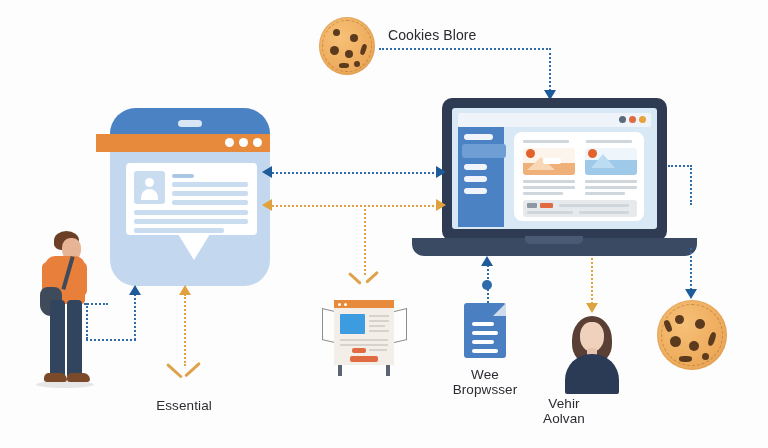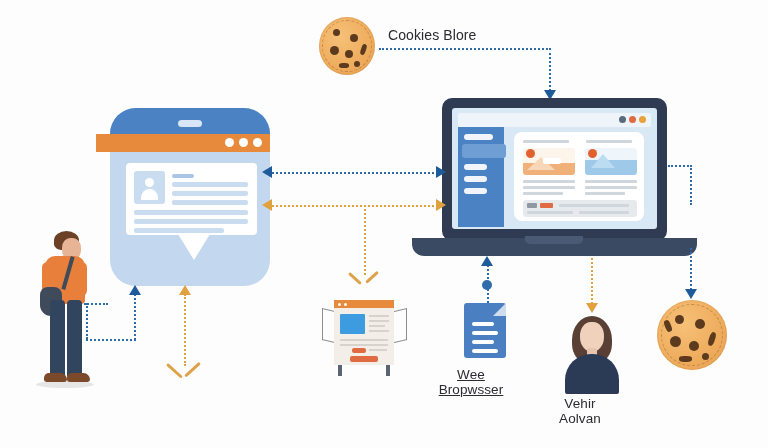--- a/index.html
+++ b/index.html
@@ -300,18 +300,19 @@
     <div class="arcchip" style="left:52px;top:32px;width:6px;height:14px;transform:rotate(18deg);"></div>
     <div class="arcchip" style="left:22px;top:56px;width:13px;height:6px;"></div>
     <div class="arcchip" style="left:8px;top:20px;width:6px;height:12px;transform:rotate(-22deg);"></div>
   </div>
 
   <div class="dl-v" style="left:690px;top:165px;height:40px;"></div>
   <div class="dl-h" style="left:668px;top:165px;width:24px;"></div>
   <div class="dl-v" style="left:690px;top:248px;height:42px;"></div>
   <div class="ar ar-d" style="left:685px;top:289px;"></div>
 
-  <div class="lbl" style="left:411px;top:367px;width:120px;text-decoration:underline;">Wee
+  <div class="lbl" style="left:124px;top:398px;width:120px;">Essential</div>
+  <div class="lbl" style="left:425px;top:367px;width:120px;">Wee
 Bropwsser</div>
-  <div class="lbl" style="left:520px;top:396px;width:120px;">Vehir
+  <div class="lbl" style="left:504px;top:396px;width:120px;">Vehir
 Aolvan</div>
 
 </div>
 
 </body></html>

